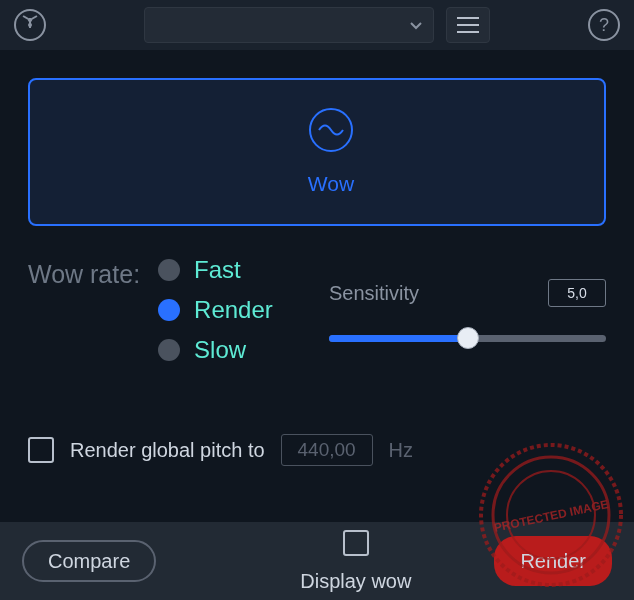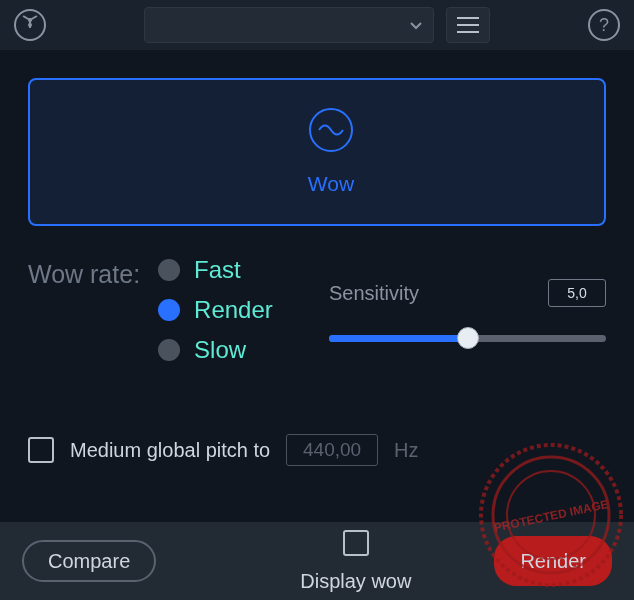--- a/index.html
+++ b/index.html
@@ -178,21 +178,21 @@
       <div class="slider">
         <div class="slider-track"></div>
         <div class="slider-fill"></div>
         <div class="slider-thumb"></div>
       </div>
     </div>
   </div>
 
   <div class="pitch-row">
     <div class="checkbox"></div>
-    <span class="pitch-label">Medium global pitch to</span>
+    <span class="pitch-label">Render global pitch to</span>
     <div class="pitch-value">
         <span>440,00</span>
       </div>
     <span class="pitch-unit">Hz</span>
   </div>
 </div>
 
 <div class="footer">
   <div class="pill-btn">
       <span>Compare</span>

